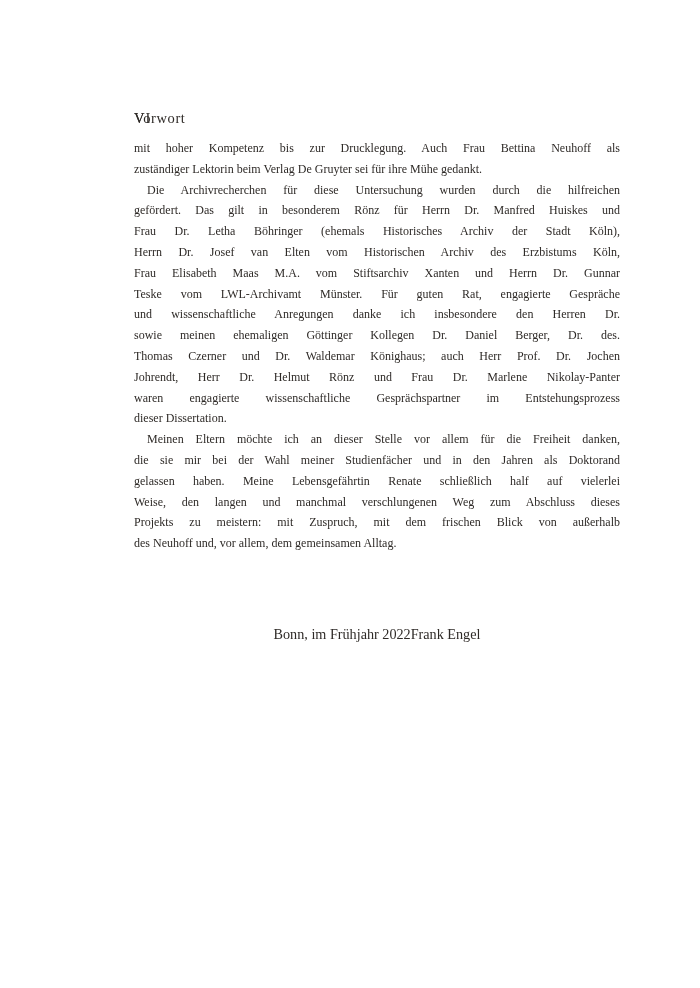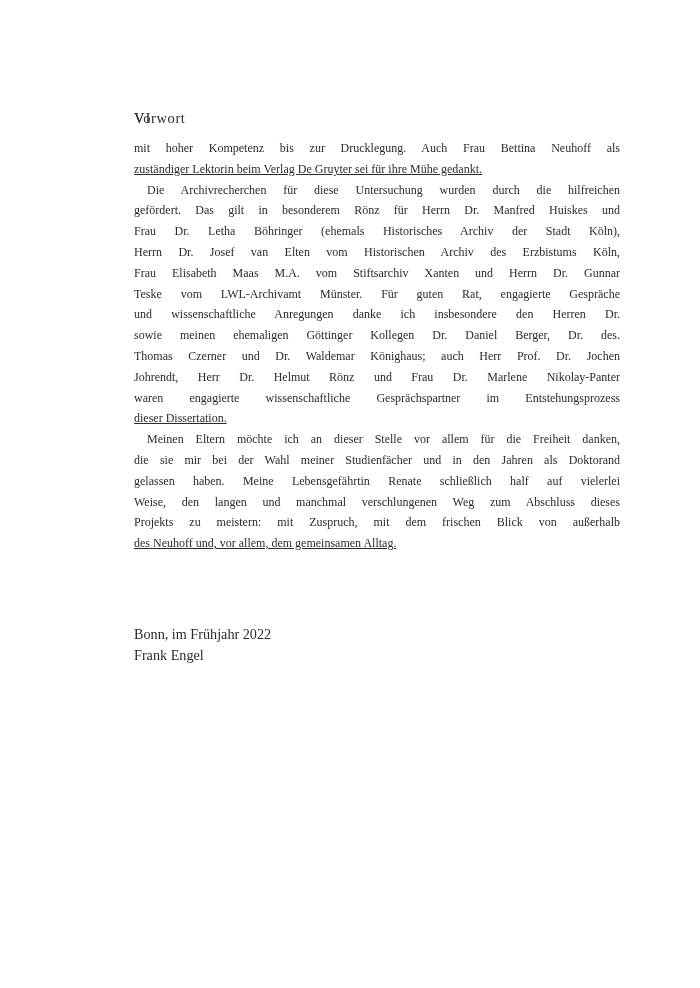--- a/index.html
+++ b/index.html
@@ -48,35 +48,33 @@
   .paragraph {
     margin: 0;
   }
   .line {
     text-align: justify;
     text-align-last: justify;
     white-space: normal;
   }
   .line.last-line {
     text-align-last: left;
-    text-decoration: underline;
   }
   .line.indented {
     text-indent: 13px;
   }
   .signature-row {
     position: absolute;
     top: 576px;
     left: 134px;
     width: 486px;
     display: flex;
     justify-content: center;
     font-size: 14.2px;
     line-height: 20.8px;
-    flex-direction: column;
   }
 </style>
 </head>
 <body>
 
 <div class="page" style="color: rgb(46, 42, 39); background: rgb(255, 255, 255);">
 
   <div class="running-head">
     <span class="page-number">VI</span>
     <span class="running-title">Vorwort</span>

